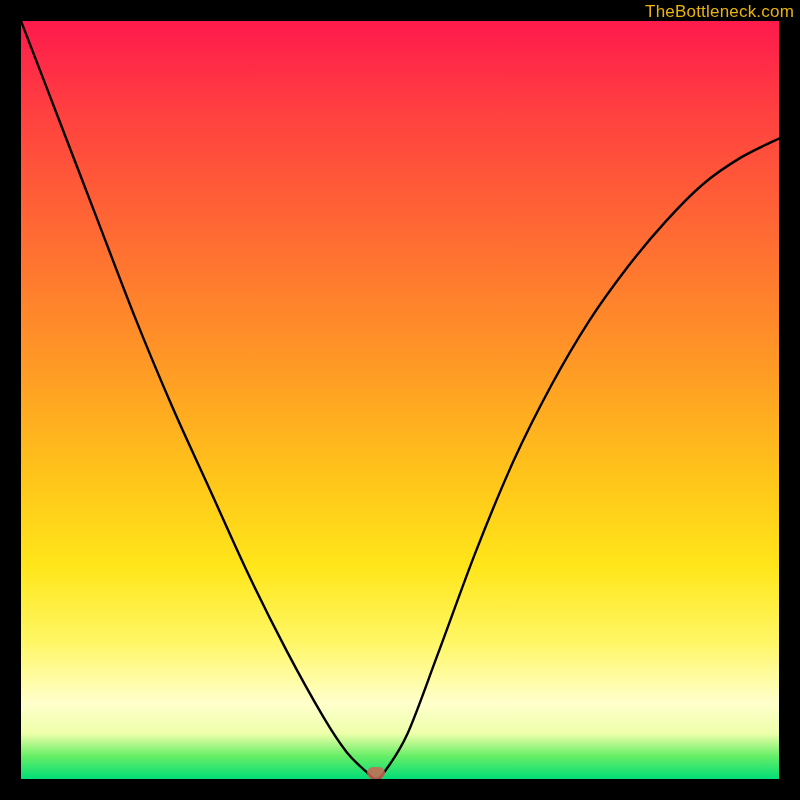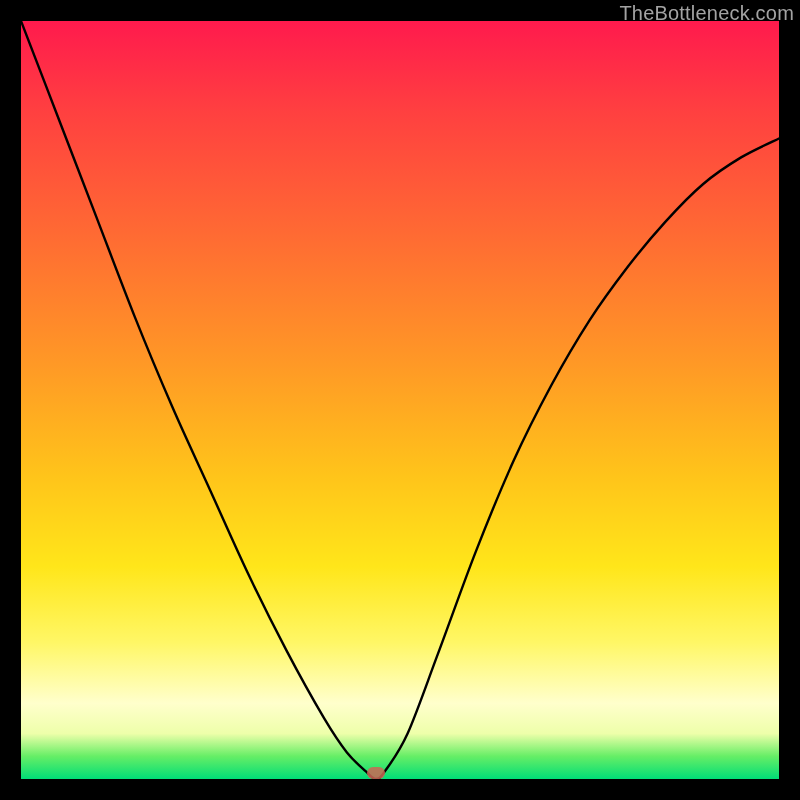--- a/index.html
+++ b/index.html
@@ -60,22 +60,22 @@
     height: 12px;
     border-radius: 6px;
     background: #cc6655;
     opacity: 0.85;
     transform: translate(-50%, -50%);
   }
   .watermark {
     position: absolute;
     top: 2px;
     right: 6px;
-    color: #a3a3a3;
-    font-size: 20px;
+    color: #eab308;
+    font-size: 17px;
     font-weight: 500;
     letter-spacing: 0.2px;
     user-select: none;
   }
 </style>
 </head>
 <body>
 
 <div class="frame">
 

